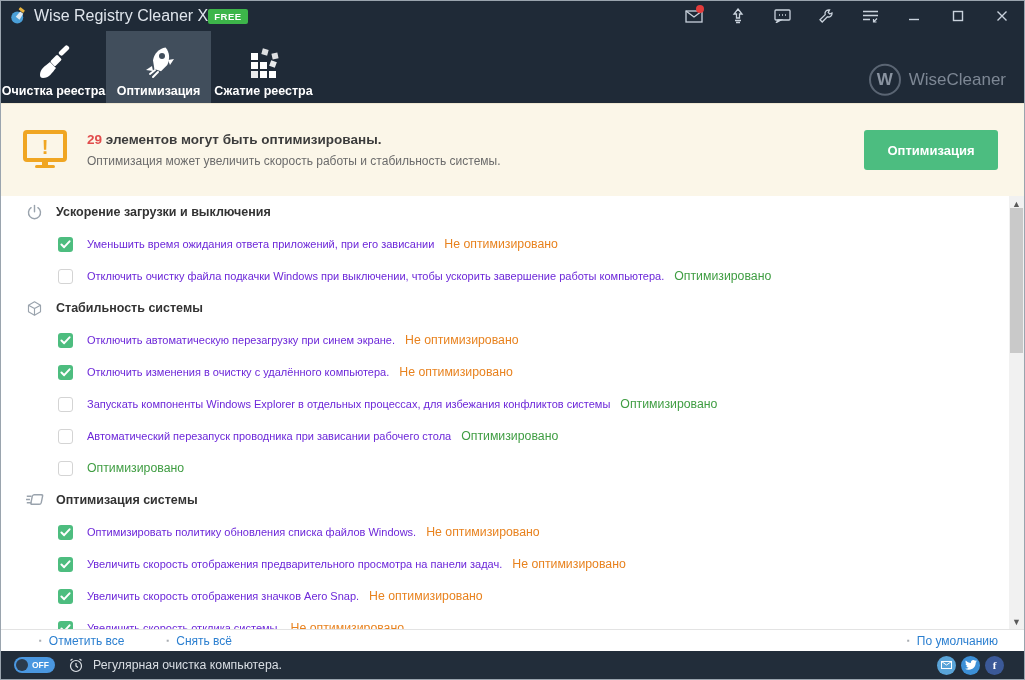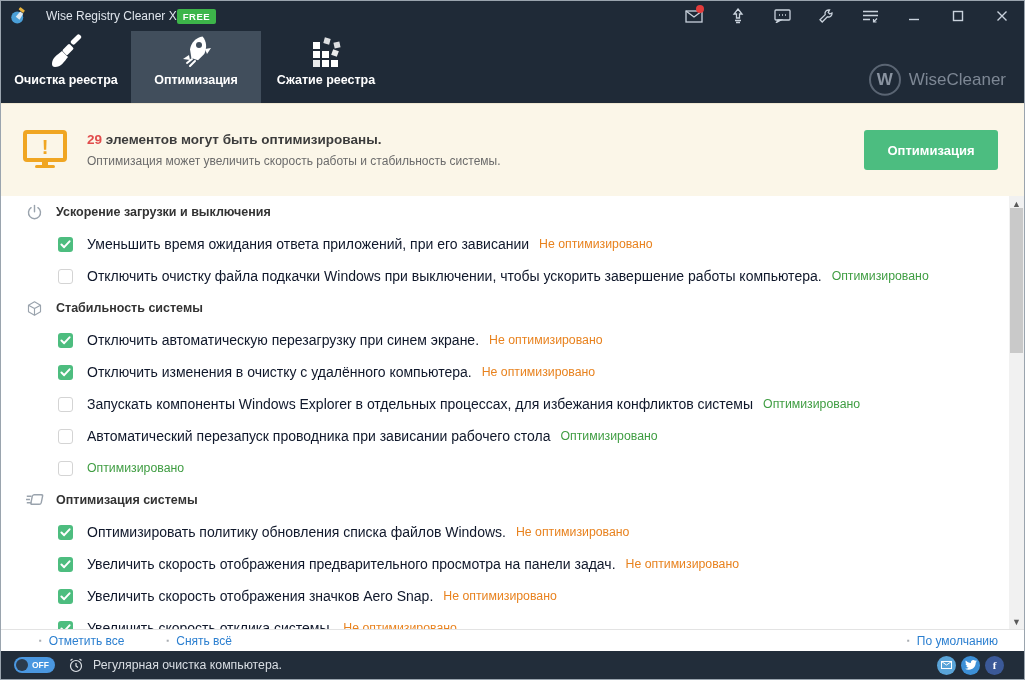--- a/index.html
+++ b/index.html
@@ -3,30 +3,30 @@
 <meta charset="utf-8">
 <style>
   * { margin:0; padding:0; box-sizing:border-box; }
   html,body { width:1025px; height:680px; overflow:hidden; }
   body { font-family:"Liberation Sans","DejaVu Sans",sans-serif; background:#fff; position:relative; }
   .window { width:1025px; height:680px; display:flex; flex-direction:column; border:1px solid #9aa4ae; }
 
   
   .titlebar { height:30px; background:#1f2a37; display:flex; align-items:center; color:#e9edf2; flex-shrink:0; }
   .app-icon { width:18px; height:18px; margin:0 7px 0 8px; }
-  .app-title { font-size:12px; color:#dfe5ec;margin-left:12px; }
+  .app-title { font-size:16px; color:#dfe5ec; }
   .free-badge { background:#3db54a; color:#fff; font-size:9.5px; font-weight:bold; padding:2px 6px; border-radius:2px; letter-spacing:.5px; }
   .tb-actions { margin-left:auto; display:flex; align-items:center; height:100%; }
   .tb-btn { width:44px; height:30px; display:flex; align-items:center; justify-content:center; position:relative; cursor:pointer; color:#c9d2dc; }
   .tb-btn svg { stroke:#c9d2dc; }
   .red-dot { position:absolute; top:4px; right:12px; width:8px; height:8px; background:#e23b3b; border-radius:50%; }
 
   
   .tabbar { height:72px; background:#1f2a37; display:flex; flex-shrink:0; position:relative; }
-  .tab { width:130px; height:72px; display:flex; flex-direction:column; align-items:center; justify-content:flex-end; padding-bottom:16px; cursor:pointer; }
+  .tab { width:105px; height:72px; display:flex; flex-direction:column; align-items:center; justify-content:flex-end; padding-bottom:5px; cursor:pointer; }
   .tab.active { background:#414e5c; }
   .tab-icon { height:36px; display:flex; align-items:center; justify-content:center; margin-bottom:4px; }
   .tab-label { color:#fff; font-weight:bold; font-size:12.5px; white-space:nowrap; }
   .brand { position:absolute; right:18px; top:50%; transform:translateY(-10%); display:flex; align-items:center; color:#7d8794; }
   .brand-circle { width:32px; height:32px; border:2px solid #5a6573; border-radius:50%; display:flex; align-items:center; justify-content:center; font-weight:bold; font-size:17px; color:#8a94a1; margin-right:8px; }
   .brand-name { font-size:17px; color:#7d8794; }
 
   
   .notif { height:93px; background:#fbf6e8; border-top:1px solid #efe7d2; display:flex; align-items:center; padding:0 26px 0 22px; flex-shrink:0; }
   .warn-icon { width:44px; height:40px; margin-right:20px; flex-shrink:0; }
@@ -39,21 +39,21 @@
   
   .content { flex:1; background:#fff; position:relative; overflow:hidden;padding-left:36px; }
   .list { position:absolute; top:0; left:0; right:15px; }
   .sec { height:32px; display:flex; align-items:center; }
   .sec-icon { width:17px; height:17px; margin:0 13px 0 25px; color:#9aa3ad; flex-shrink:0; }
   .sec-title { font-size:12.5px; font-weight:bold; color:#333; }
   .row { height:32px; display:flex; align-items:center; }
   .cb { width:15px; height:15px; border-radius:3px; margin:0 14px 0 57px; flex-shrink:0; cursor:pointer; display:flex; align-items:center; justify-content:center; }
   .cb.checked { background:#4dbd7f; }
   .cb.unchecked { background:#fff; border:1px solid #d4d4d4; }
-  .itext { font-size:14px; color:#0f172a; margin-right:10px; white-space:nowrap; }
+  .itext { font-size:11px; color:#6d28d9; margin-right:10px; white-space:nowrap; }
   .status { font-size:12.3px; white-space:nowrap; }
   .st-no { color:#e8821e; }
   .st-yes { color:#3f9d42; }
 
   
   .sbar { position:absolute; top:0; right:0; bottom:0; width:15px; background:#f1f1f1; }
   .sbar-up,.sbar-down { position:absolute; left:0; width:15px; height:15px; display:flex; align-items:center; justify-content:center; color:#5a5a5a; font-size:9px; cursor:pointer; }
   .sbar-up { top:0; } .sbar-down { bottom:0; }
   .sbar-thumb { position:absolute; left:1px; top:12px; width:13px; height:145px; background:#c9c9c9; cursor:pointer; }
 

